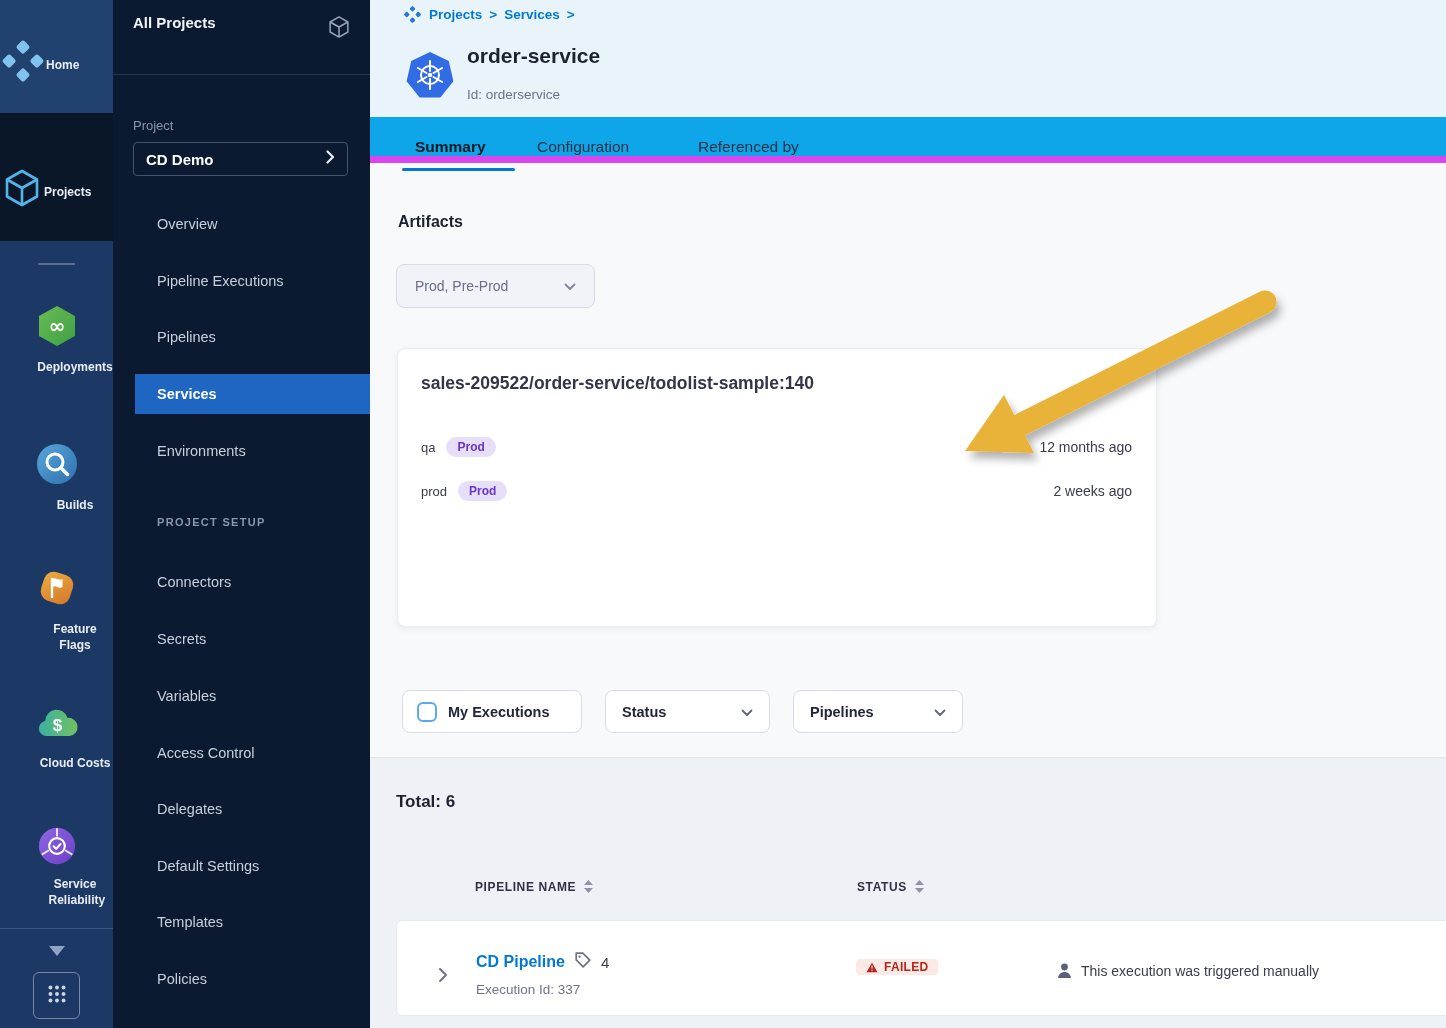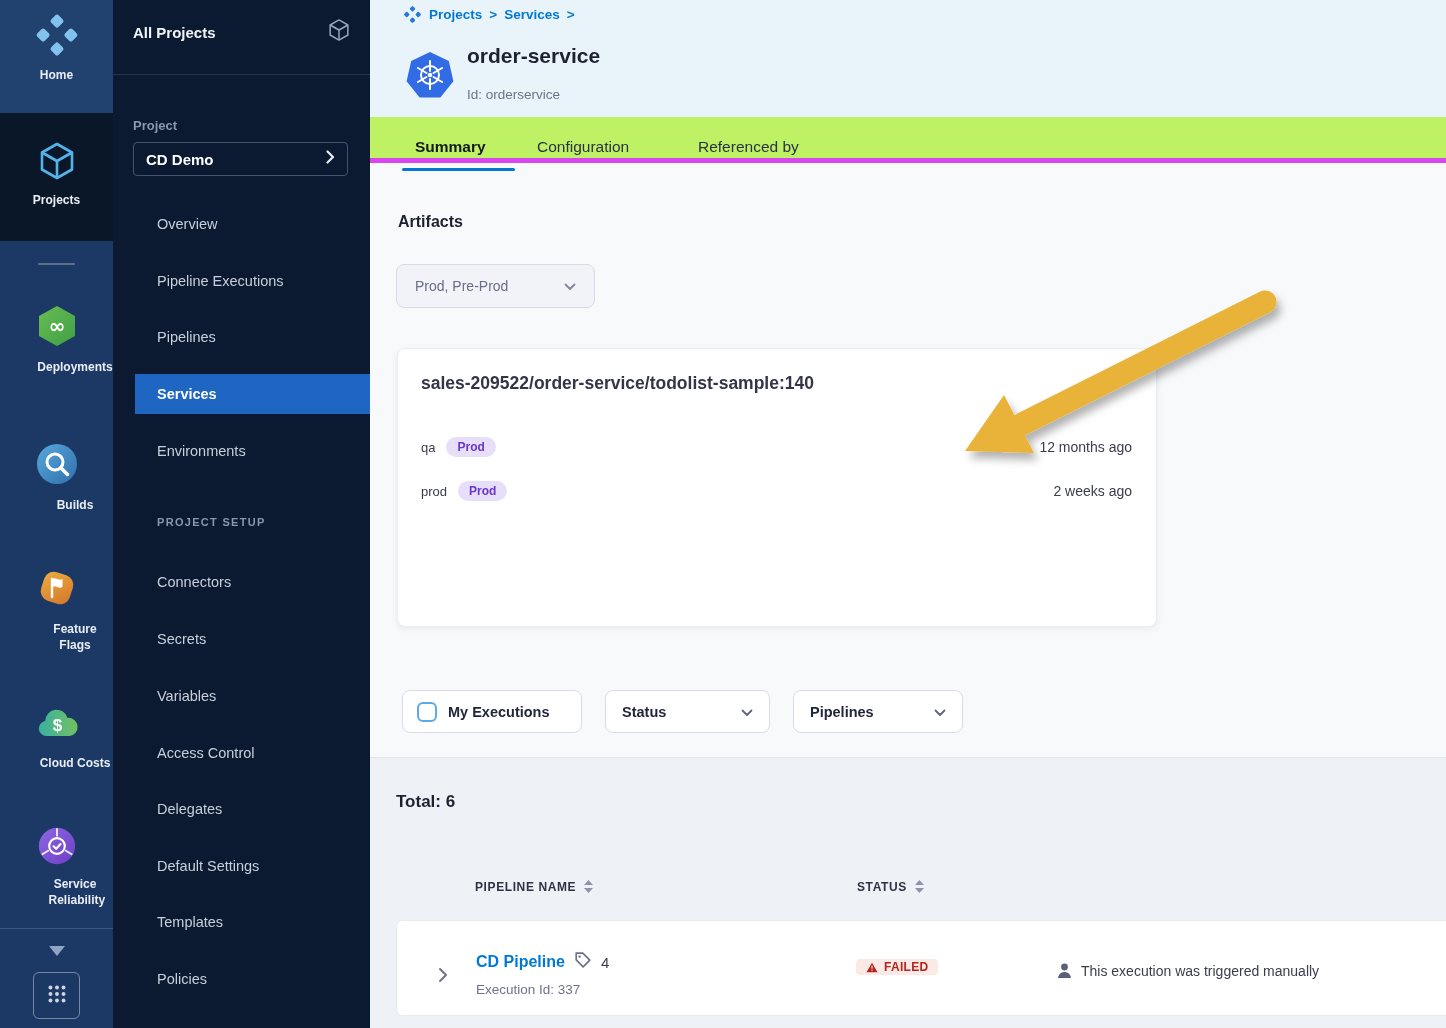--- a/index.html
+++ b/index.html
@@ -1,55 +1,55 @@
 <!DOCTYPE html>
 <html><head>
 <meta charset="utf-8">
 <style>
   * { margin:0; padding:0; box-sizing:border-box; }
   html,body { width:1446px; height:1028px; overflow:hidden; }
   body { position:relative; font-family:"Liberation Sans","DejaVu Sans",sans-serif; background:#f8f9fb; }
 
   
   .rail { position:absolute; top:0; bottom:0; left:0; width:113px; background:#1c3865; overflow:hidden; }
-  .rail-block { position:absolute; left:0; width:113px; display:flex; flex-direction:column; align-items:center; }
+  .rail-block { position:absolute; left:0; width:113px; display:flex; flex-direction:row; align-items:center; }
   .rail-home { top:0; height:113px; background:#21416f; padding-top:12px; }
   .rail-projects { top:113px; height:128px; background:#0a1729; padding-top:26px; }
   .rail-mod { position:absolute; left:0; width:113px; display:flex; flex-direction:column; align-items:center; gap:7px; }
   .rail-label { font-size:12px; font-weight:600; color:#e9edf4; text-align:center; line-height:1.3; margin-top:6px; }
   .rail-mod .rail-label { margin-top:0;padding-left:37px; }
   .rail-div1 { position:absolute; top:263px; left:38px; width:37px; height:2px; background:rgba(255,255,255,.28); border-radius:1px; }
   .rail-div2 { position:absolute; top:928px; left:0; width:113px; height:1px; background:rgba(255,255,255,.16); }
   .rail-collapse { position:absolute; top:946px; left:0; width:113px; display:flex; justify-content:center; cursor:pointer; }
   .tri-down { width:0; height:0; border:8px solid transparent; border-top:10px solid #8fa3c4; }
   .rail-grid-btn { position:absolute; top:972px; left:33px; width:47px; height:47px; border:1px solid rgba(255,255,255,.4); border-radius:6px; display:flex; align-items:center; justify-content:center; cursor:pointer; }
 
   
   .sidebar { position:absolute; top:0; bottom:0; left:113px; width:257px; background:#0b1a30; overflow:hidden; }
-  .sb-top { position:absolute; top:14px; left:20px; right:18px; height:36px; display:flex; justify-content:space-between; align-items:center; }
+  .sb-top { position:absolute; top:14px; left:20px; right:18px; height:36px; display:flex; justify-content:space-between; }
   .sb-title { font-size:15px; font-weight:700; color:#f1f4f8; }
   .sb-div { position:absolute; top:74px; left:0; right:0; height:1px; background:rgba(255,255,255,.12); }
-  .sb-project-label { position:absolute; top:118px; left:20px; font-size:13px; color:#8b96ad;font-weight:bold; }
+  .sb-project-label { position:absolute; top:118px; left:20px; font-size:13px; color:#8b96ad; }
   .sb-select { position:absolute; top:142px; left:20px; width:215px; height:34px; border:1px solid #45536f; border-radius:4px; display:flex; align-items:center; justify-content:space-between; padding:0 12px; cursor:pointer; }
   .sb-select-name { font-size:15px; font-weight:700; color:#ffffff; }
   .sb-nav-item { position:absolute; left:0; right:0; height:38px; display:flex; align-items:center; padding-left:44px; font-size:14.5px; color:#c7cfdc; cursor:pointer; }
   .sb-nav-item.active { left:22px; padding-left:22px; background:#1e66c2; height:40px; color:#ffffff; font-weight:600; }
   .sb-section { position:absolute; top:516px; left:44px; font-size:11px; font-weight:700; letter-spacing:1.3px; color:#8b96ad; }
 
   
   .main { position:absolute; top:0; bottom:0; left:370px; right:0; }
   .band-header { position:absolute; top:0; left:0; right:0; height:117px; background:#e9f4fa; }
   .breadcrumb { position:absolute; top:5px; left:33px; display:flex; align-items:center; gap:7px; font-size:13.5px; font-weight:600; color:#0278d5; }
   .crumb { cursor:pointer; }
   .crumb-sep { font-weight:600; }
   .k8s-wrap { position:absolute; top:51px; left:35px; }
   .svc-title { position:absolute; top:44px; left:97px; font-size:21px; font-weight:700; color:#1e2130; }
   .svc-id { position:absolute; top:87px; left:97px; font-size:13.5px; color:#6e7389; }
 
-  .band-tabs { position:absolute; top:117px; left:0; right:0; height:46px; background:#bef264; border-bottom:5px solid #d946ef; }
+  .band-tabs { position:absolute; top:117px; left:0; right:0; height:46px; background:#0ea5e9; border-bottom:7px solid #d946ef; }
   .tab { position:absolute; top:21px; font-size:15.5px; font-weight:500; color:#2c3145; cursor:pointer; }
   .tab.active { font-weight:700; color:#16181f; }
   .tab-summary { left:45px; } .tab-config { left:167px; } .tab-refby { left:328px; }
   .tab-underline { position:absolute; top:51px; left:32px; width:113px; height:3px; background:#0278d5; border-radius:2px; }
 
   .content { position:absolute; top:178px; bottom:0; left:0; right:0; background:#f8f9fb; }
   .content-lower { position:absolute; top:579px; bottom:0; left:0; right:0; background:#eef1f5; border-top:1px solid #e1e4ea; }
 
   .artifacts-heading { position:absolute; top:35px; left:28px; font-size:16px; font-weight:700; color:#1e2130; }
   .env-filter { position:absolute; top:86px; left:26px; width:199px; height:44px; background:#f2f3f9; border:1px solid #d9dae6; border-radius:8px; display:flex; align-items:center; justify-content:space-between; padding:8px 18px; cursor:pointer; }

